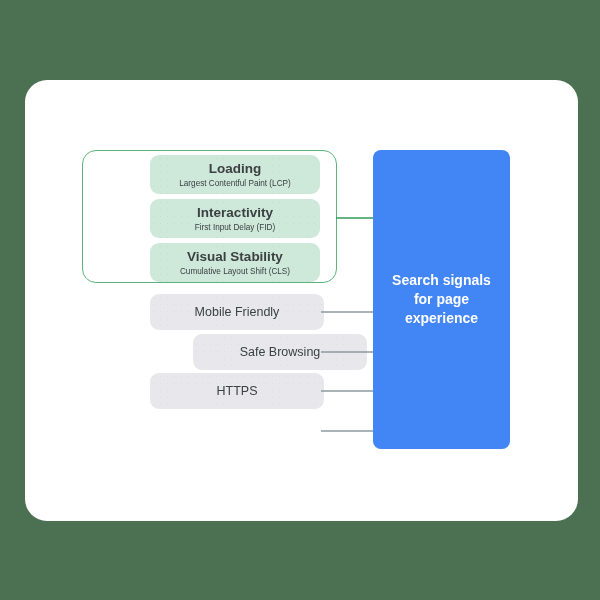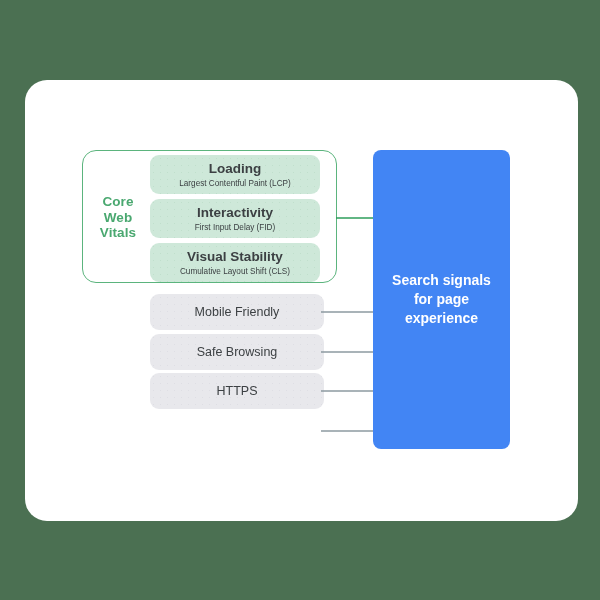--- a/index.html
+++ b/index.html
@@ -100,21 +100,21 @@
     color: #3c4043;
     line-height: 15px;
     white-space: nowrap;
   }
 
   #pill-loading       { top: 155px; }
   #pill-interactivity { top: 199px; }
   #pill-visual        { top: 243px; }
 
   #pill-mobile   { top: 294px; }
-  #pill-safe     { top: 334px; }
+  #pill-safe     { top: 334px; margin-left: 43px; }
   #pill-https    { top: 373px; }
   #pill-nii      { top: 413px; }
 
   
   .arrow {
     position: absolute;
     height: 12px;
     display: block;
   }
   #arrow-cwv   { left: 336px; top: 212px; width: 50px; }
@@ -146,23 +146,20 @@
   }
 </style>
 </head>
 <body>
 
 <div id="card"></div>
 
 <div id="diagram">
 
   <div id="cwv-group"></div>
-  <div id="cwv-label" style="white-space: pre-line;">Core
-Web
-Vitals</div>
 
   <div class="pill green" id="pill-loading">
     <div class="pill-title">Loading</div>
     <div class="pill-sub">Largest Contentful Paint (LCP)</div>
   </div>
 
   <div class="pill green" id="pill-interactivity">
     <div class="pill-title">Interactivity</div>
     <div class="pill-sub">First Input Delay (FID)</div>
   </div>

